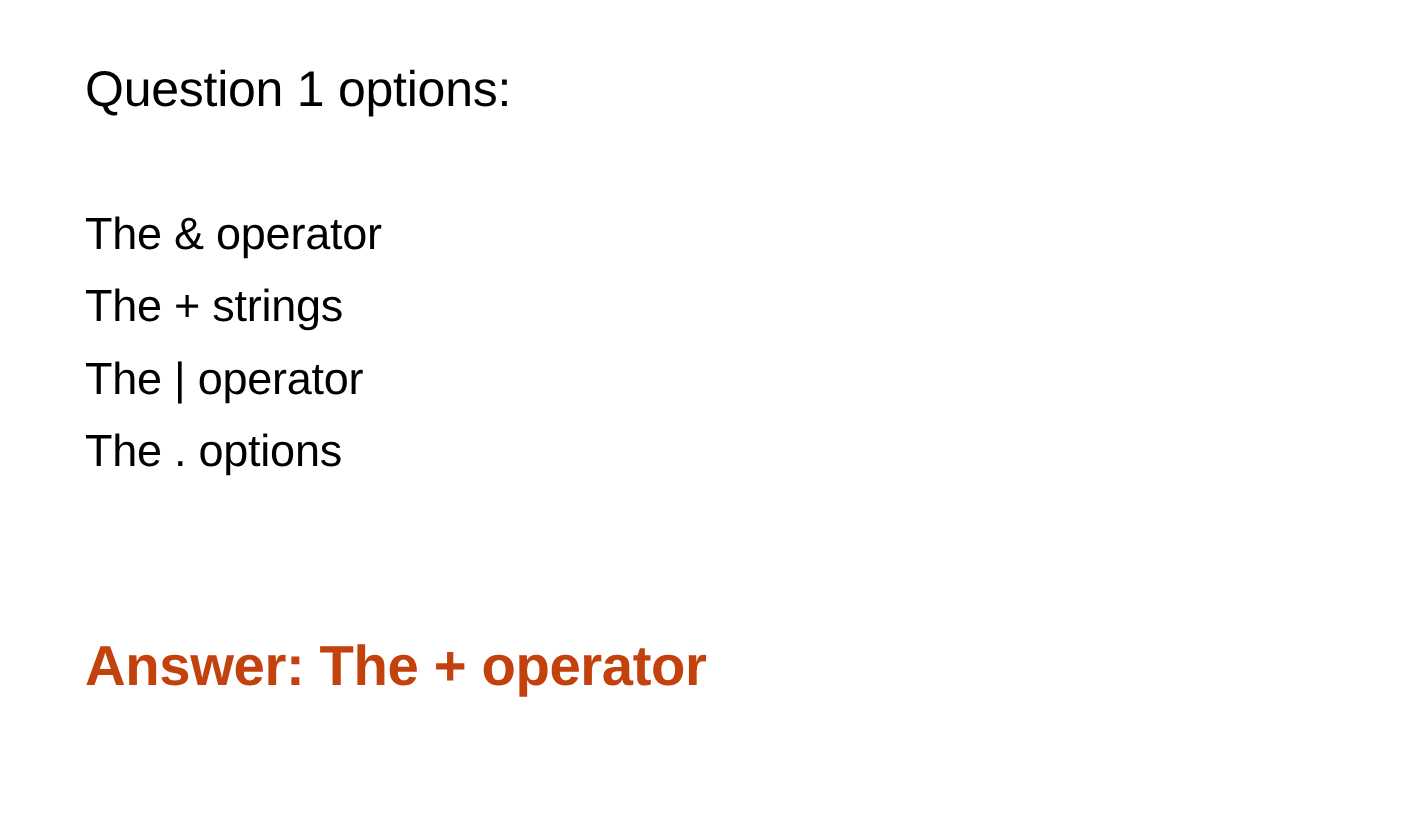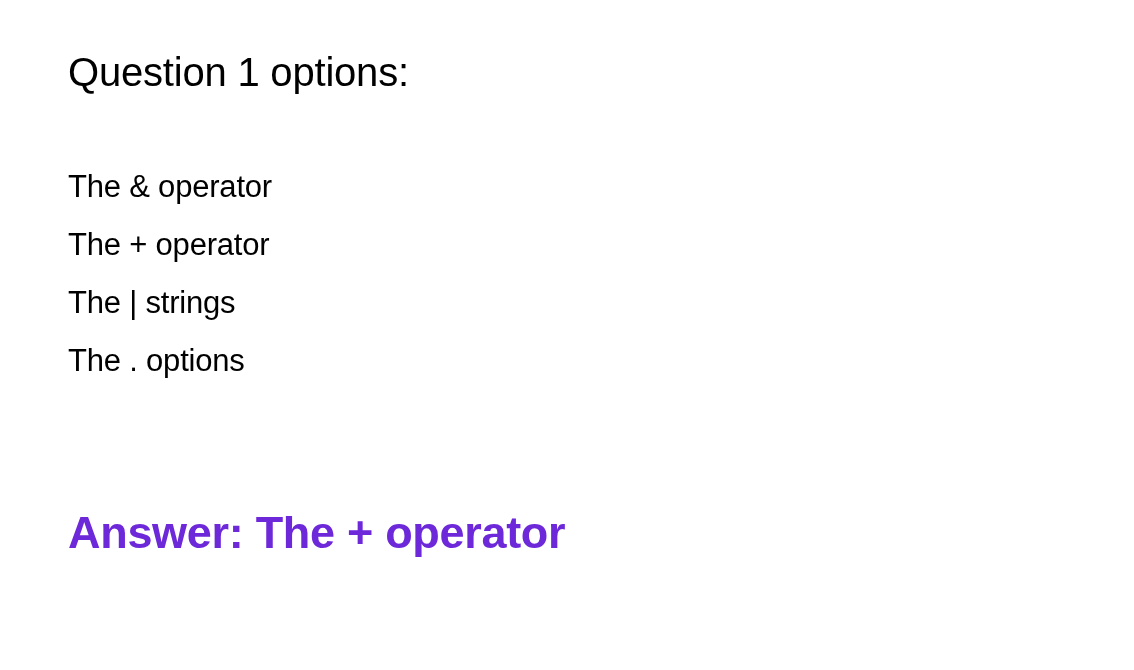--- a/index.html
+++ b/index.html
@@ -42,21 +42,21 @@
     height: 57px;
     line-height: 57px;
     font-size: 40px;
   }
   .options-list {
     list-style: none;
     margin: 0;
     padding: 0;
   }
   .option-item {
-    font-size: 31px;
+    font-size: 36px;
     line-height: 58px;
     color: #000000;
     letter-spacing: -0.2px;
     white-space: nowrap;
   }
   .answer-line {
     font-size: 45px;
     line-height: 58px;
     font-weight: bold;
     letter-spacing: -0.3px;
@@ -70,24 +70,24 @@
   <div class="content">
 
     <div class="prompt-block">
       <div class="prompt-line">Question 1 options:</div>
     </div>
 
     <div class="spacer-line">&nbsp;</div>
 
     <ul class="options-list">
       <li class="option-item">The &amp; operator</li>
-      <li class="option-item">The + operator</li>
-      <li class="option-item">The | strings</li>
+      <li class="option-item">The + strings</li>
+      <li class="option-item">The | operator</li>
       <li class="option-item">The . options</li>
     </ul>
 
     <div class="spacer-line">&nbsp;</div>
     <div class="spacer-line">&nbsp;</div>
 
-    <div class="answer-line" style="color: #6d28d9;">Answer: The + operator</div>
+    <div class="answer-line" style="color: #c2410c;">Answer: The + operator</div>
 
   </div>
 </div>
 
 </body></html>

